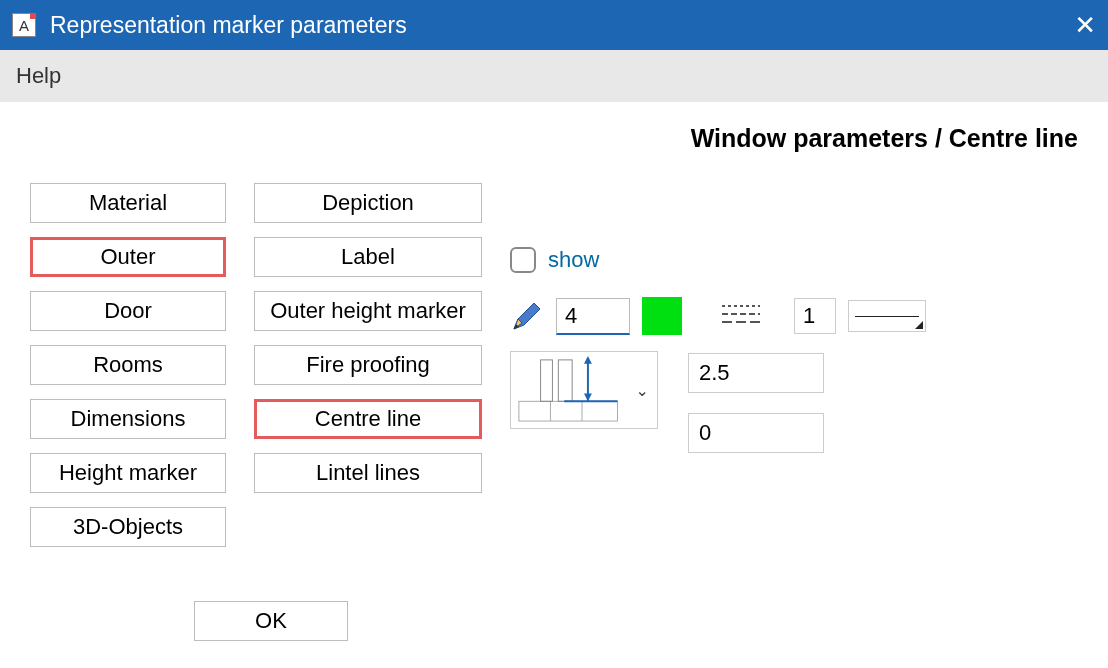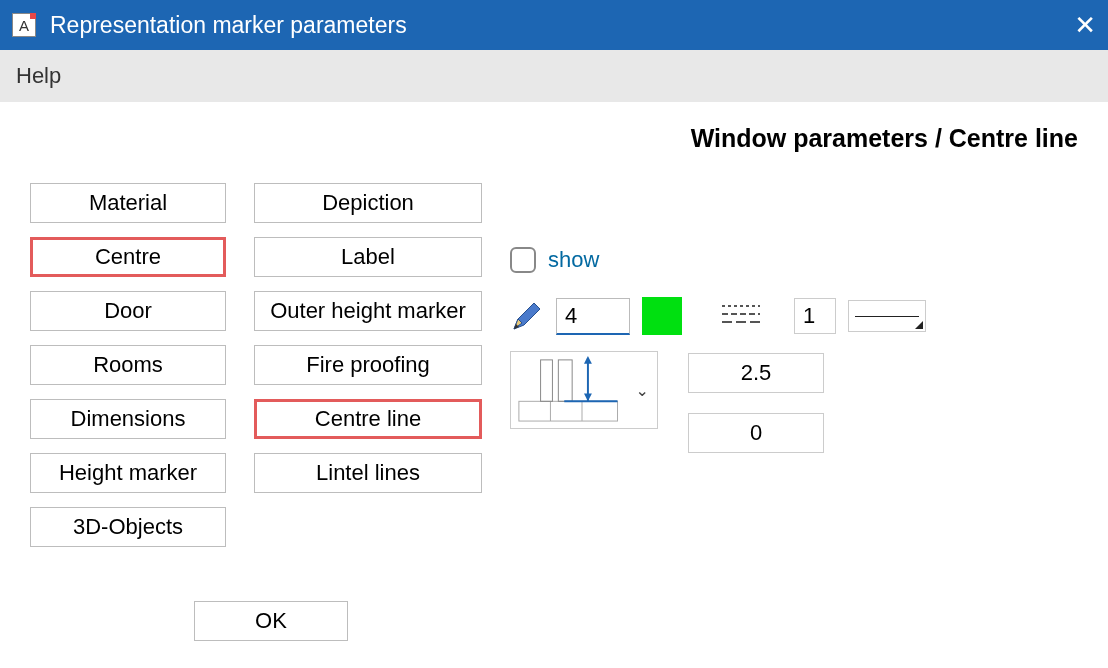--- a/index.html
+++ b/index.html
@@ -176,21 +176,20 @@
     color: #444;
   }
   .val-input {
     width: 136px;
     padding: 6px 10px;
     font-size: 22px;
     border: 1px solid #ccc;
     background: #fff;
     display: block;
     margin-bottom: 20px;
-    text-align: center;
   }
   .footer {
     display: flex;
     gap: 280px;
     padding-left: 164px;
     margin-top: 40px;
     flex-direction: column;
   }
   .footer .btn-f {
     width: 154px;
@@ -221,21 +220,21 @@
   <span>Help</span>
 </div>
 
 <div class="content">
   <div class="page-title">Window parameters / Centre line</div>
 
   <div class="columns">
 
     <div class="col1">
       <button class="btn">Material</button>
-      <button class="btn highlighted">Centre</button>
+      <button class="btn highlighted">Outer</button>
       <button class="btn">Door</button>
       <button class="btn">Rooms</button>
       <button class="btn">Dimensions</button>
       <button class="btn">Height marker</button>
       <button class="btn">3D-Objects</button>
     </div>
 
     <div class="col2">
       <button class="btn">Depiction</button>
       <button class="btn">Label</button>

